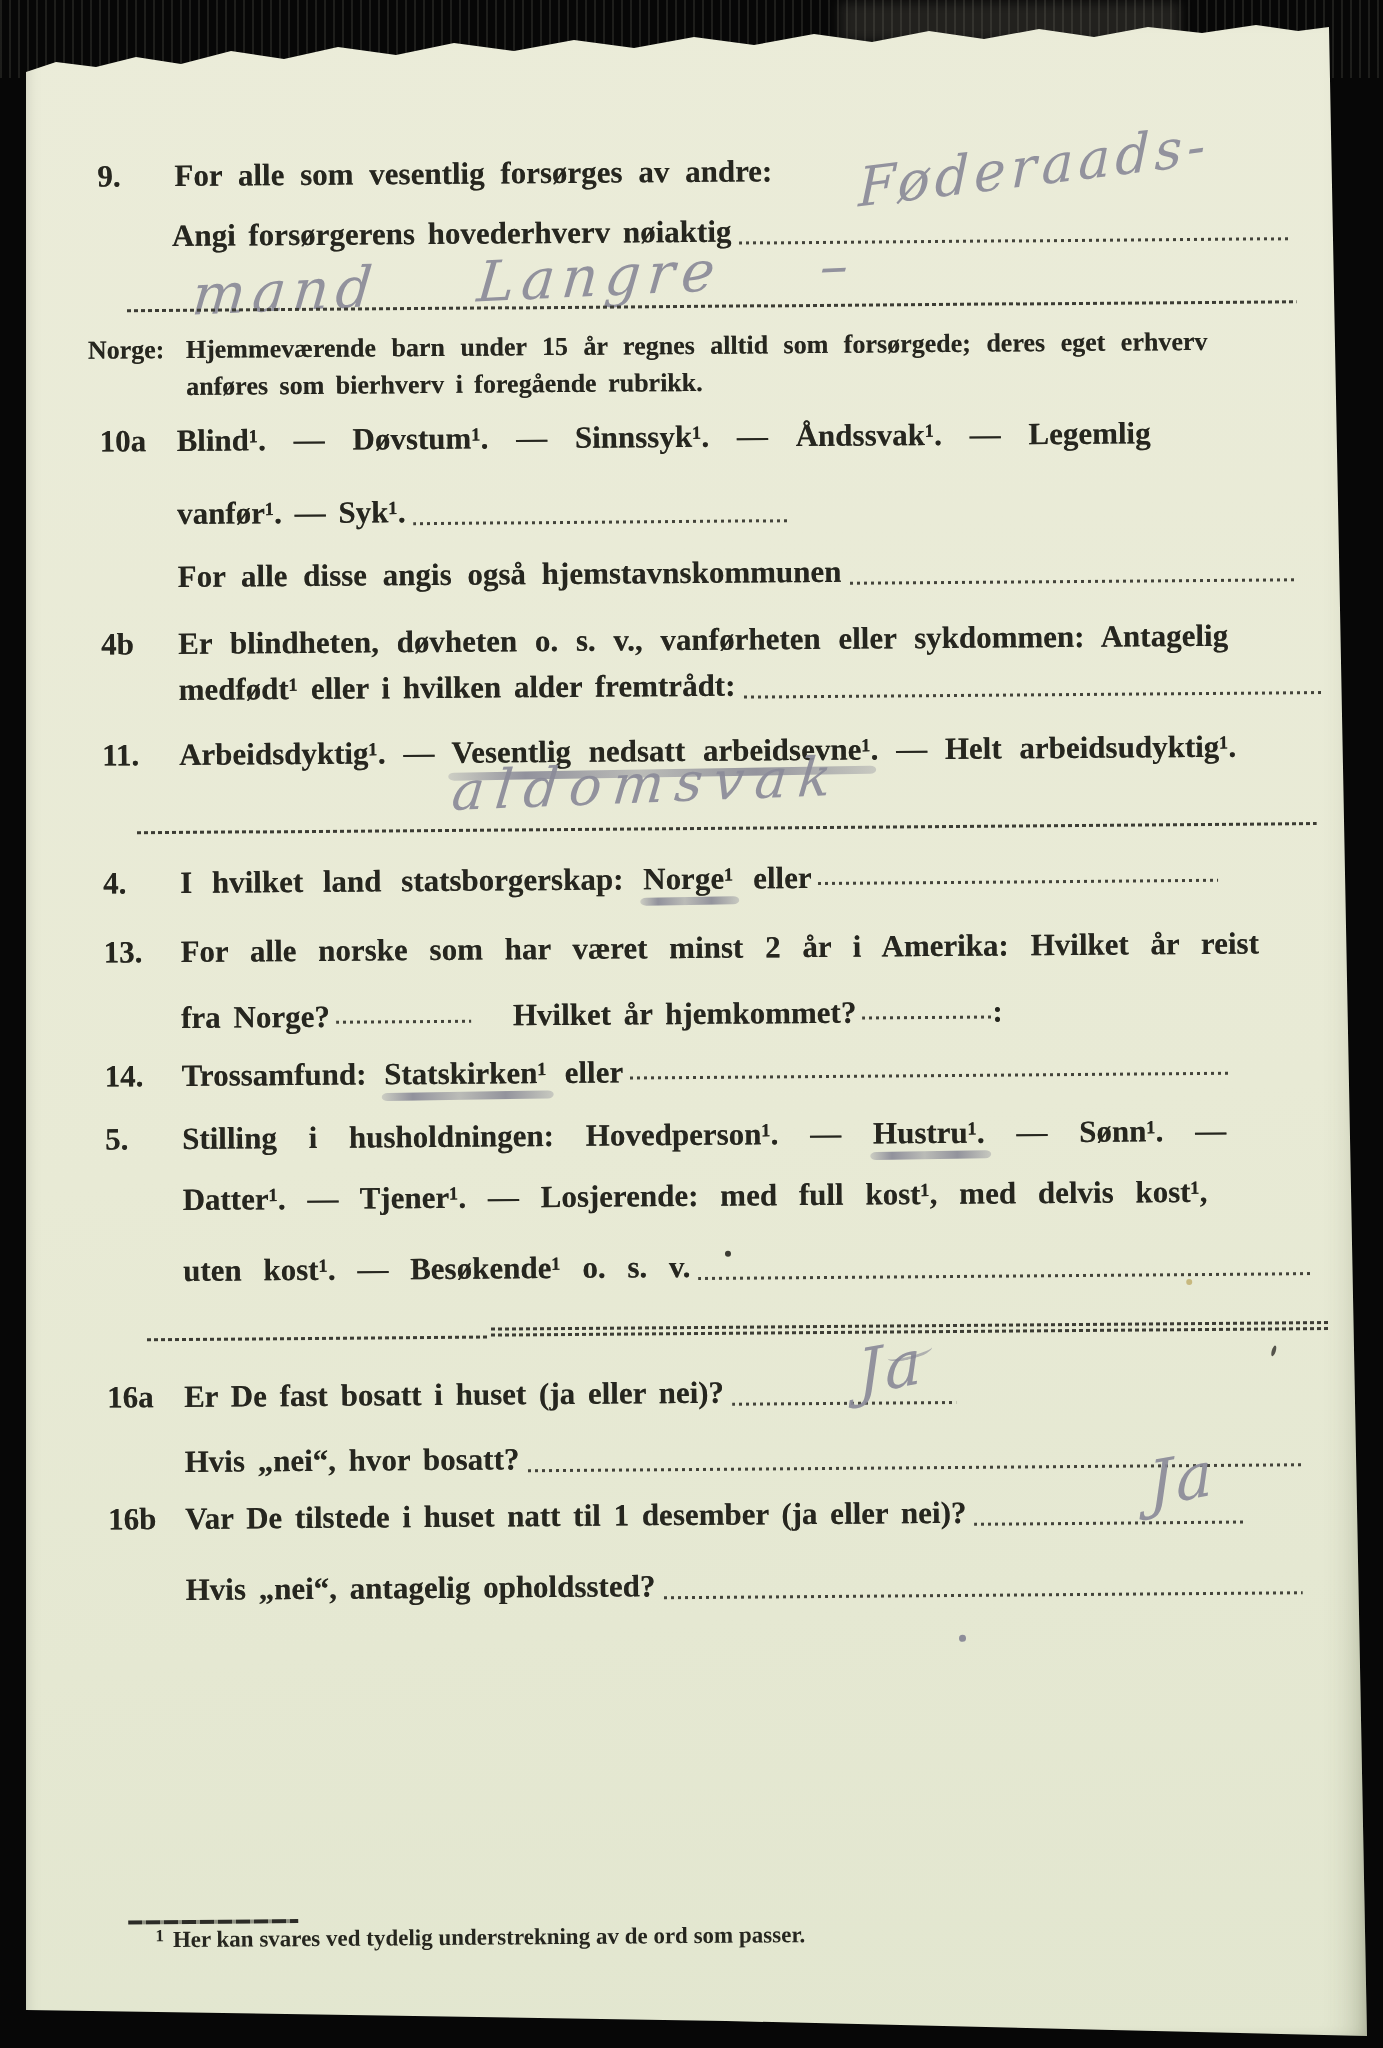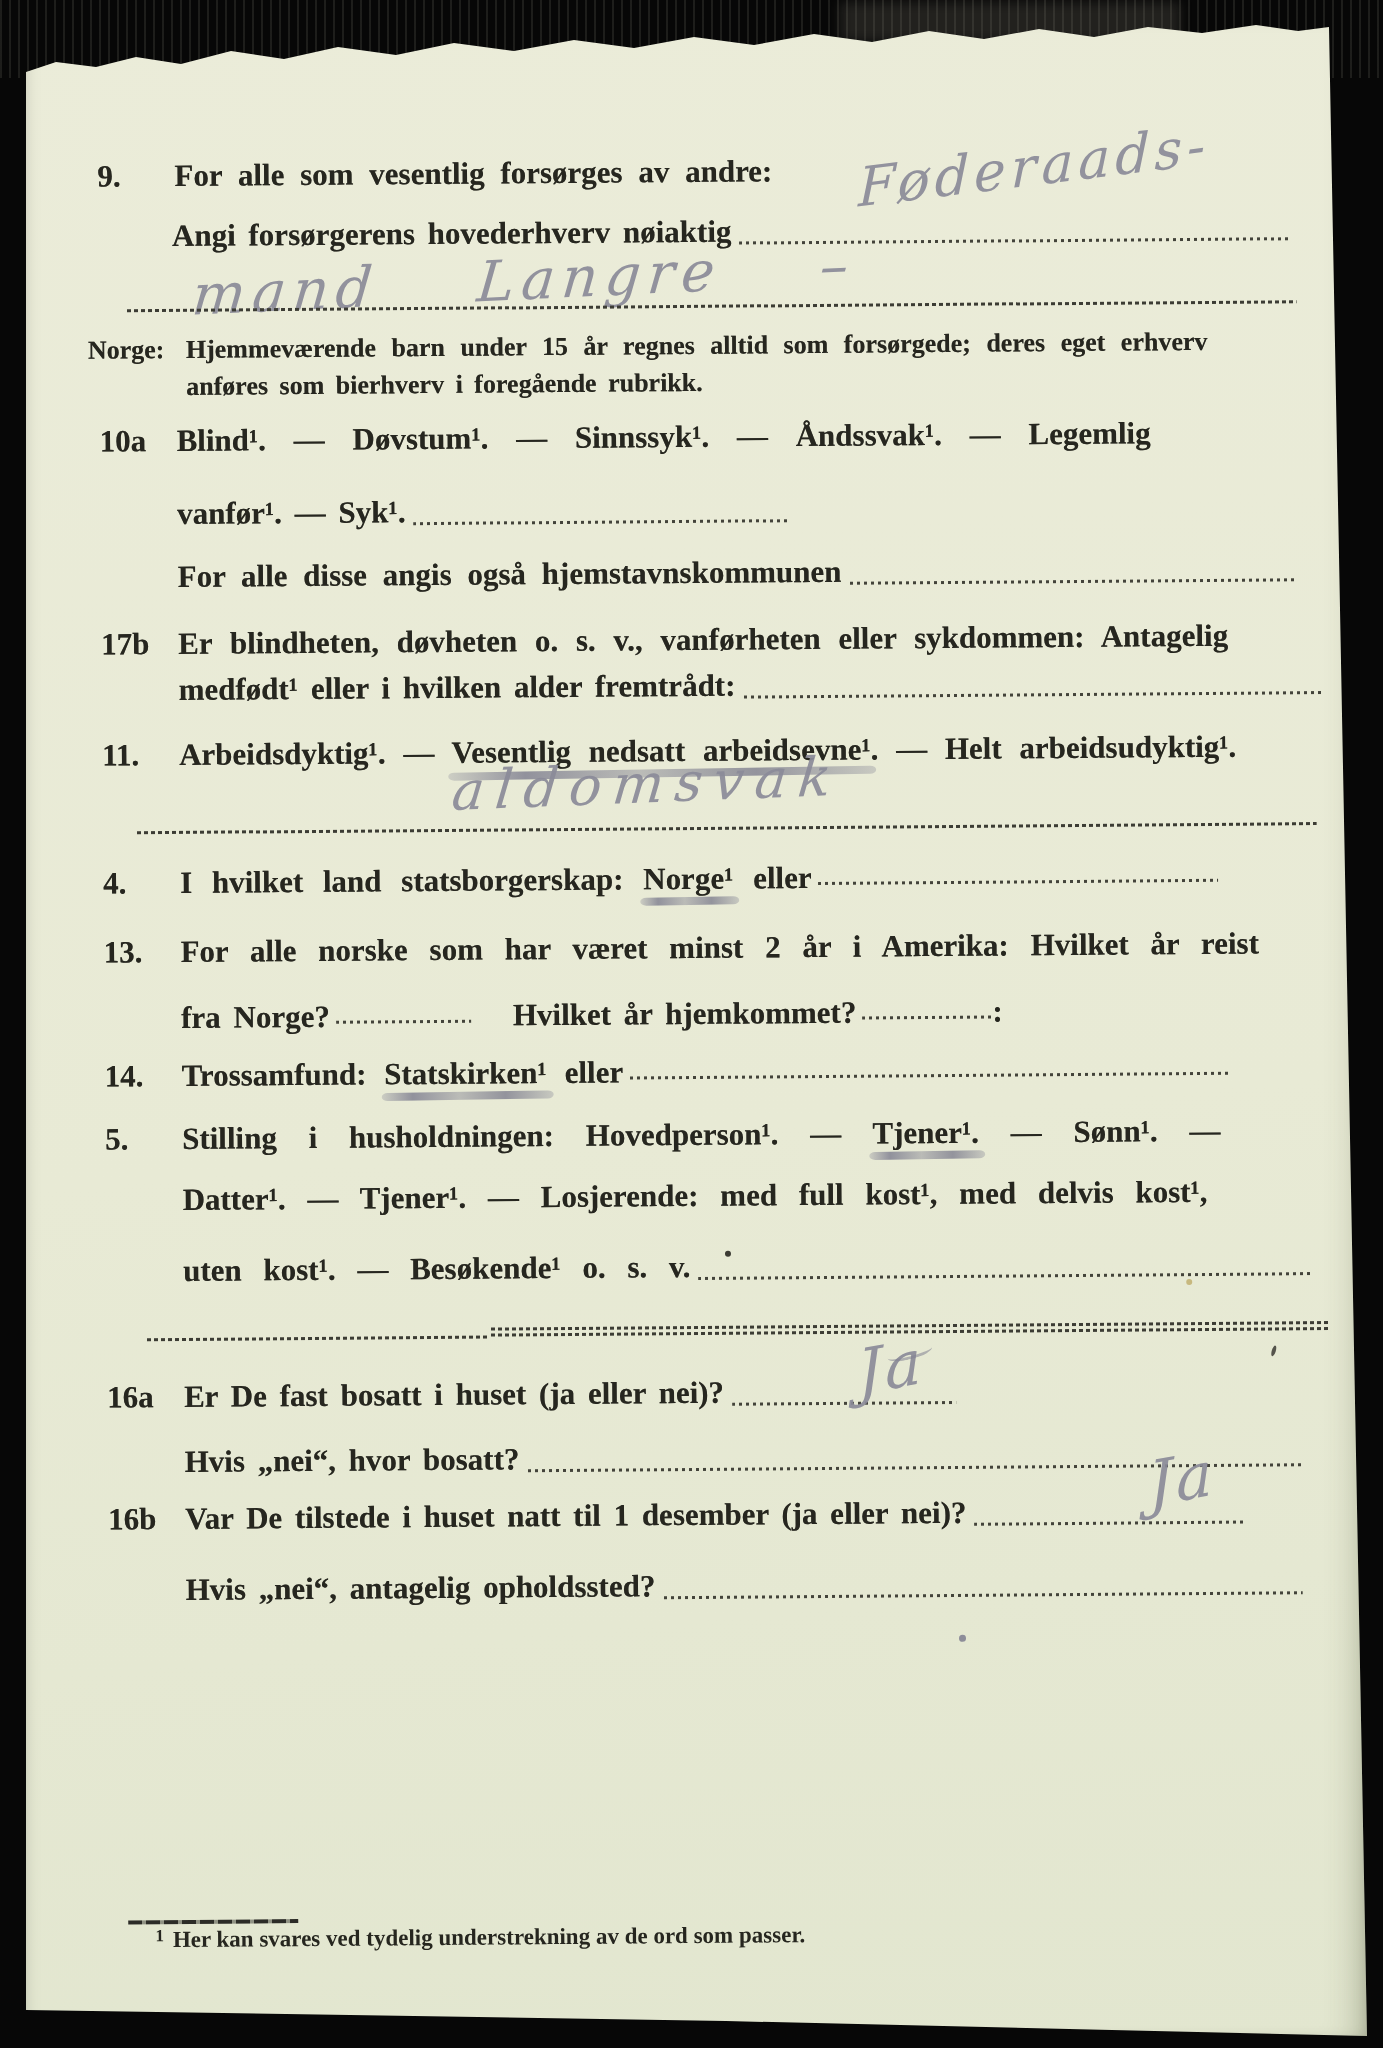--- a/index.html
+++ b/index.html
@@ -100,21 +100,21 @@
       <div class="row" style="left:155px;top:490px;width:612px">
         <span class="ws5">vanfør¹. — Syk¹.</span>
         <span class="lead"></span>
       </div>
       <div class="row" style="left:155px;top:553px;width:1120px">
         <span class="ws8">For alle disse angis også hjemstavnskommunen</span>
         <span class="lead"></span>
       </div>
 
       <div class="row" style="left:78px;top:620px;width:1210px">
-        <span class="qnum">17b</span>
+        <span class="qnum">4b</span>
         <span class="ws10">Er blindheten, døvheten o. s. v., vanførheten eller sykdommen: Antagelig</span>
       </div>
       <div class="row" style="left:155px;top:666px;width:1145px">
         <span class="ws5">medfødt¹ eller i hvilken alder fremtrådt:</span>
         <span class="lead"></span>
       </div>
 
       <div class="inrow ws10" style="left:78px;top:732px">
         <span class="iqnum">11.</span><span>Arbeidsdyktig¹. — </span><span class="pul">Vesentlig nedsatt arbeidsevne¹</span><span>. — Helt arbeidsudyktig¹.</span>
       </div>
@@ -131,21 +131,21 @@
       </div>
       <div class="inrow ws5" style="left:155px;top:995px">
         <span>fra Norge?</span><span class="ilead" style="width:135px"></span><span class="gap42">Hvilket år hjemkommet?</span><span class="ilead" style="width:130px"></span><span>:</span>
       </div>
 
       <div class="inrow ws10" style="left:78px;top:1053px">
         <span class="iqnum">14.</span><span>Trossamfund: </span><span class="pul">Statskirken¹</span><span> eller</span><span class="ilead" style="width:600px"></span>
       </div>
 
       <div class="inrow ws24" style="left:78px;top:1116px">
-        <span class="iqnum">5.</span><span>Stilling i husholdningen: Hovedperson¹. — </span><span class="pul">Tjener¹.</span><span> — Sønn¹. —</span>
+        <span class="iqnum">5.</span><span>Stilling i husholdningen: Hovedperson¹. — </span><span class="pul">Hustru¹.</span><span> — Sønn¹. —</span>
       </div>
       <div class="row" style="left:155px;top:1176px;width:1180px">
         <span class="ws14">Datter¹. — Tjener¹. — Losjerende: med full kost¹, med delvis kost¹,</span>
       </div>
       <div class="row" style="left:155px;top:1247px;width:1130px">
         <span class="ws14">uten kost¹. — Besøkende¹ o. s. v.</span>
         <span class="lead"></span>
       </div>
 
       <div class="dotline" style="left:118px;top:1334px;width:342px"></div>

